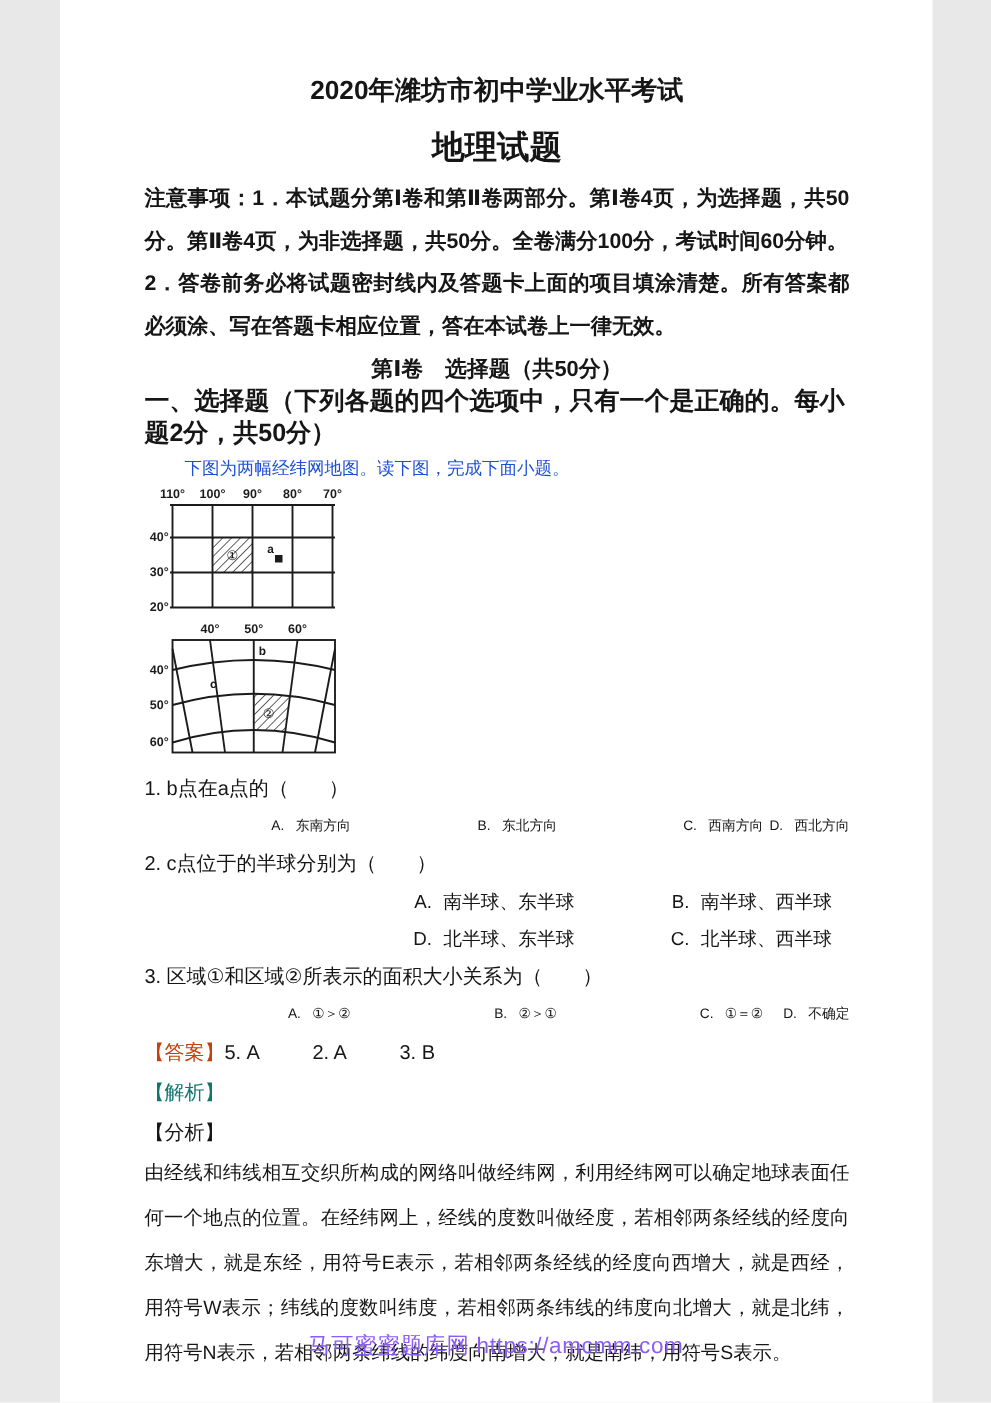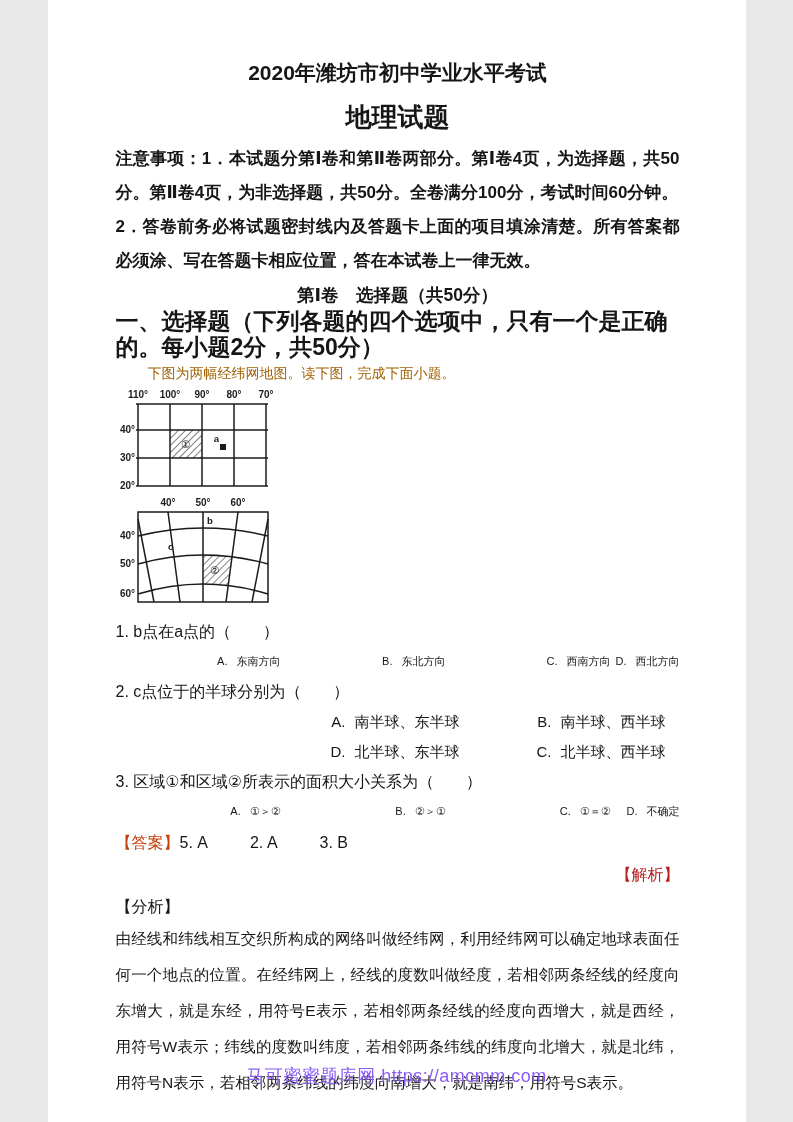--- a/index.html
+++ b/index.html
@@ -8,22 +8,22 @@
     position:relative; width:698px; height:1122px; margin:0 auto;
     background:#ffffff; overflow:hidden;
     font-family:"Liberation Sans","DejaVu Sans",sans-serif;
     color:#161616;
   }
   .content { padding:58px 66px 0 68px; }
   .title { text-align:center; font-size:21px; line-height:30px; font-weight:bold; margin:0 0 14px; }
   .subtitle { text-align:center; font-size:26px; line-height:30px; font-weight:bold; margin:0 0 10px; }
   .notice { font-size:17px; font-weight:bold; line-height:34px; margin:0; text-align:justify; text-justify:inter-ideograph; }
   .section-header { text-align:center; font-size:17.5px; font-weight:bold; line-height:26px; margin:4px 0 0; }
-  .part-header { font-size:23px; font-weight:bold; line-height:26px; margin:0; }
-  .intro { font-size:14px; line-height:20px; margin:4px 0 0; padding-left:32px; color:#a16207;font-family:Liberation Mono, monospace; }
+  .part-header { font-size:20px; font-weight:bold; line-height:26px; margin:0; }
+  .intro { font-size:14px; line-height:20px; margin:4px 0 0; padding-left:32px; color:#1d4ed8; }
   .map-block { margin:2px 0 0 0; }
   .map-block svg { display:block; }
   .q-row { font-size:16px; line-height:19px; margin:11px 0 0; }
   .opts4 { display:grid; grid-template-columns:165px 165px 165px 1fr; font-size:11px; line-height:19px; margin:11px 0 0;text-align:right; }
   .opts2 { display:grid; grid-template-columns:330px 1fr; font-size:15px; line-height:19px; margin:11px 14px 0;text-align:right; }
   .opt-key { display:inline-block; margin-right:9px; }
   .answer-row { font-size:16px; line-height:20px; margin:12px 0 0; }
   .tag-blue { font-weight:normal; }
   .ans-val { margin-right:42px; }
   .tag-row { font-size:16px; line-height:20px; margin:12px 0 0; }
@@ -151,21 +151,21 @@
       <span class="opt"><span class="opt-key">A.</span><span>①＞②</span></span>
       <span class="opt"><span class="opt-key">B.</span><span>②＞①</span></span>
       <span class="opt"><span class="opt-key">C.</span><span>①＝②</span></span>
       <span class="opt"><span class="opt-key">D.</span><span>不确定</span></span>
     </div>
 
     <div class="answer-row">
       <span class="tag-blue" style="color: #c2410c;">【答案】</span><span class="ans-val">5. A</span><span class="ans-val">2. A</span><span class="ans-val">3. B</span>
     </div>
 
-    <div class="tag-row tag-blue" style="color: #b91c1c; text-align: right;">【解析】</div>
+    <div class="tag-row tag-blue" style="color: #0f766e;">【解析】</div>
     <div class="tag-row">【分析】</div>
 
     <div class="analysis-text">由经线和纬线相互交织所构成的网络叫做经纬网，利用经纬网可以确定地球表面任何一个地点的位置。在经纬网上，经线的度数叫做经度，若相邻两条经线的经度向东增大，就是东经，用符号E表示，若相邻两条经线的经度向西增大，就是西经，用符号W表示；纬线的度数叫纬度，若相邻两条纬线的纬度向北增大，就是北纬，用符号N表示，若相邻两条纬线的纬度向南增大，就是南纬，用符号S表示。</div>
 
   </div>
 
   <div class="footer" style="color: #8b5cf6;">马可蜜蜜题库网 https://amcmm.com</div>
 </div>
 
 </body></html>

